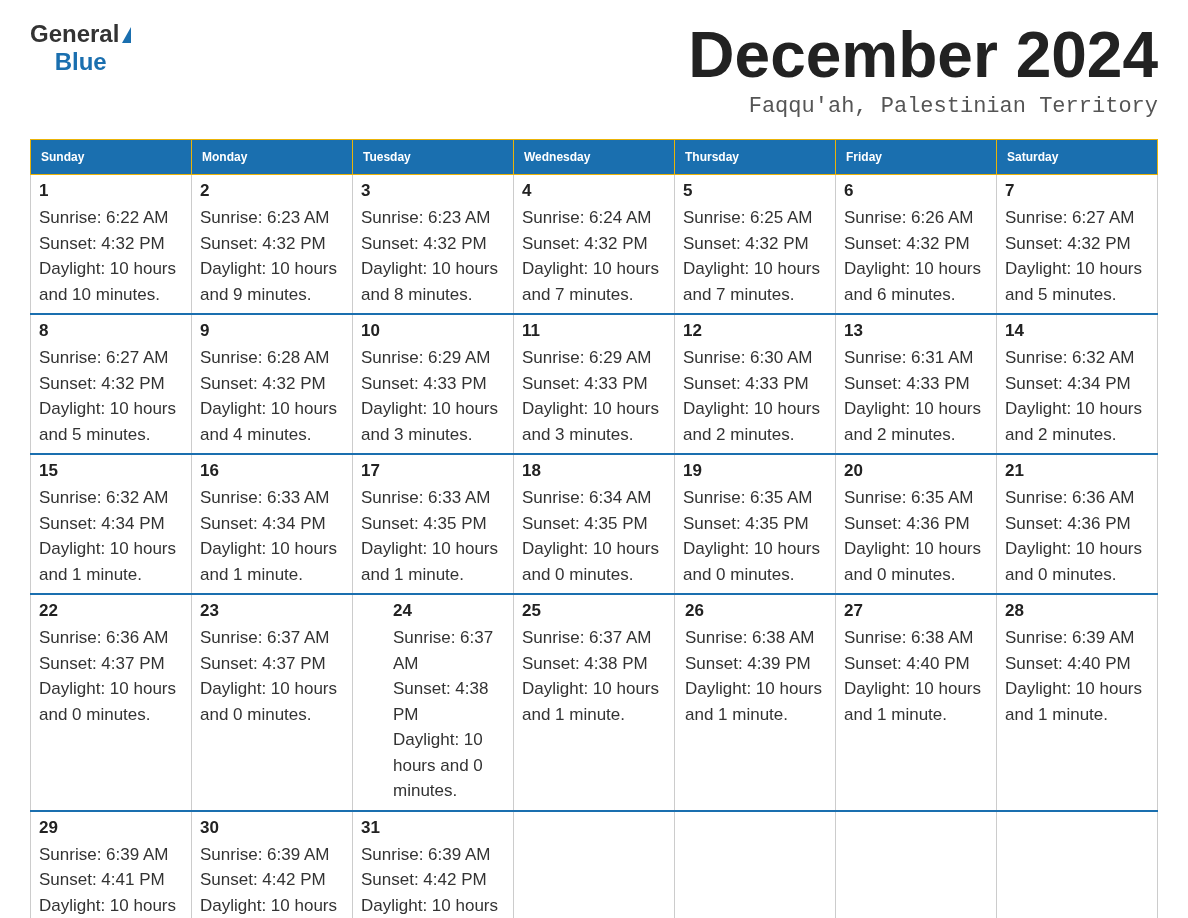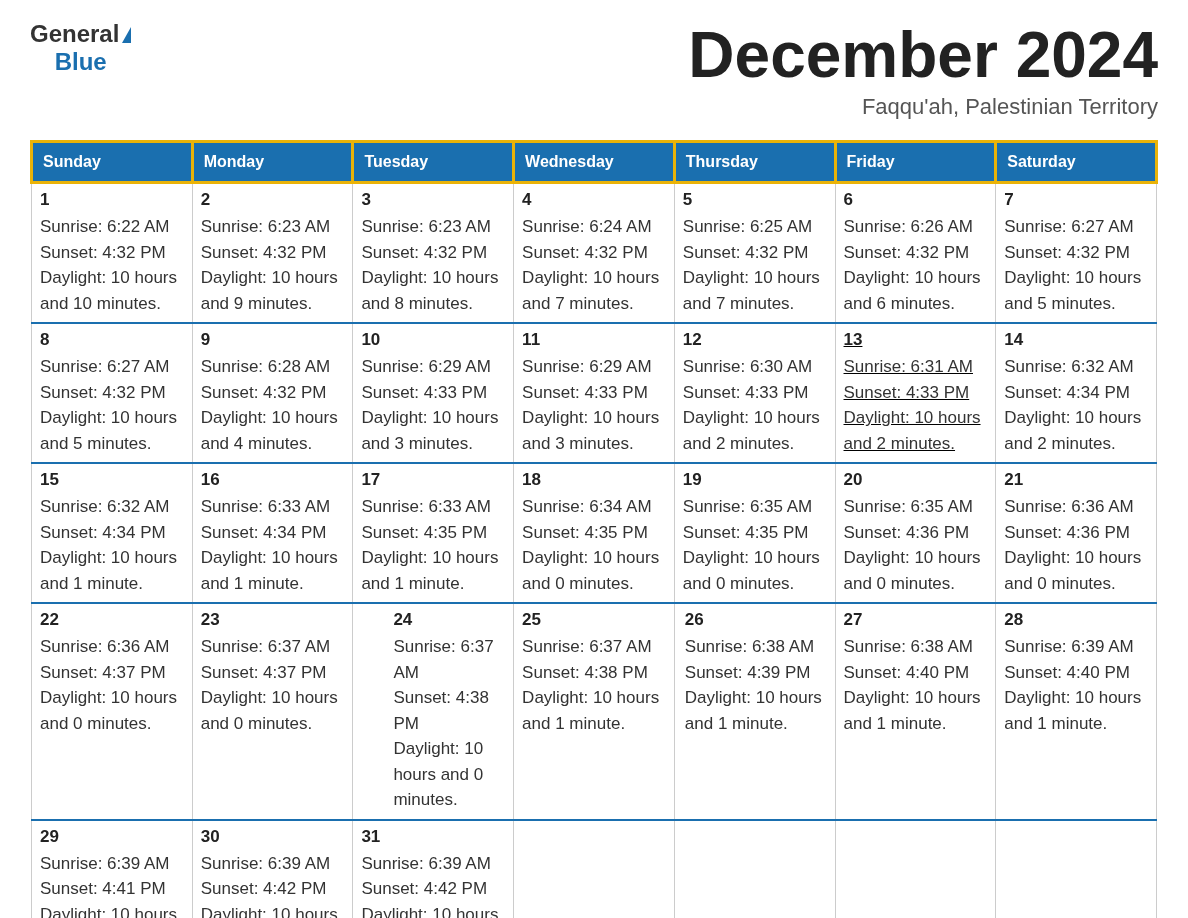--- a/index.html
+++ b/index.html
@@ -27,34 +27,35 @@
     .month-title {
       font-size: 64px;
       font-weight: bold;
       color: #222;
       line-height: 1.1;
     }
     .location-title {
       font-size: 22px;
       color: #555;
       margin-top: 4px;
+      font-family: Liberation Mono, monospace;
     }
     .calendar-table {
       width: 100%;
       border-collapse: collapse;
       border: 1px solid #ccc;
     }
     .calendar-table th {
       background-color: #1a6faf;
       color: #fff;
-      font-size: 16px;
+      font-size: 12px;
       font-weight: bold;
       padding: 10px 10px;
       text-align: left;
-      border: 3px solid #eab308;
+      border: 1px solid #eab308;
     }
     .calendar-table td {
       border: 1px solid #ccc;
       vertical-align: top;
       padding: 6px 8px;
       width: calc(100% / 7);
       min-height: 110px;
     }
     .day-number {
       font-size: 17px;
@@ -171,21 +172,21 @@
         <div class="day-info">Sunrise: 6:29 AM<br>Sunset: 4:33 PM<br>Daylight: 10 hours and 3 minutes.</div>
       </td>
         <td style="border-top: 2px solid rgb(26, 111, 175);">
         <div class="day-number">11</div>
         <div class="day-info">Sunrise: 6:29 AM<br>Sunset: 4:33 PM<br>Daylight: 10 hours and 3 minutes.</div>
       </td>
         <td style="border-top: 2px solid rgb(26, 111, 175);">
         <div class="day-number">12</div>
         <div class="day-info">Sunrise: 6:30 AM<br>Sunset: 4:33 PM<br>Daylight: 10 hours and 2 minutes.</div>
       </td>
-        <td style="border-top: 2px solid rgb(26, 111, 175); text-decoration: underline;">
+        <td style="border-top: 2px solid rgb(26, 111, 175);">
         <div class="day-number">13</div>
         <div class="day-info">Sunrise: 6:31 AM<br>Sunset: 4:33 PM<br>Daylight: 10 hours and 2 minutes.</div>
       </td>
         <td style="border-top: 2px solid rgb(26, 111, 175);">
         <div class="day-number">14</div>
         <div class="day-info">Sunrise: 6:32 AM<br>Sunset: 4:34 PM<br>Daylight: 10 hours and 2 minutes.</div>
       </td>
       </tr>
       <tr class="row-separator">
         <td style="border-top: 2px solid rgb(26, 111, 175);">

